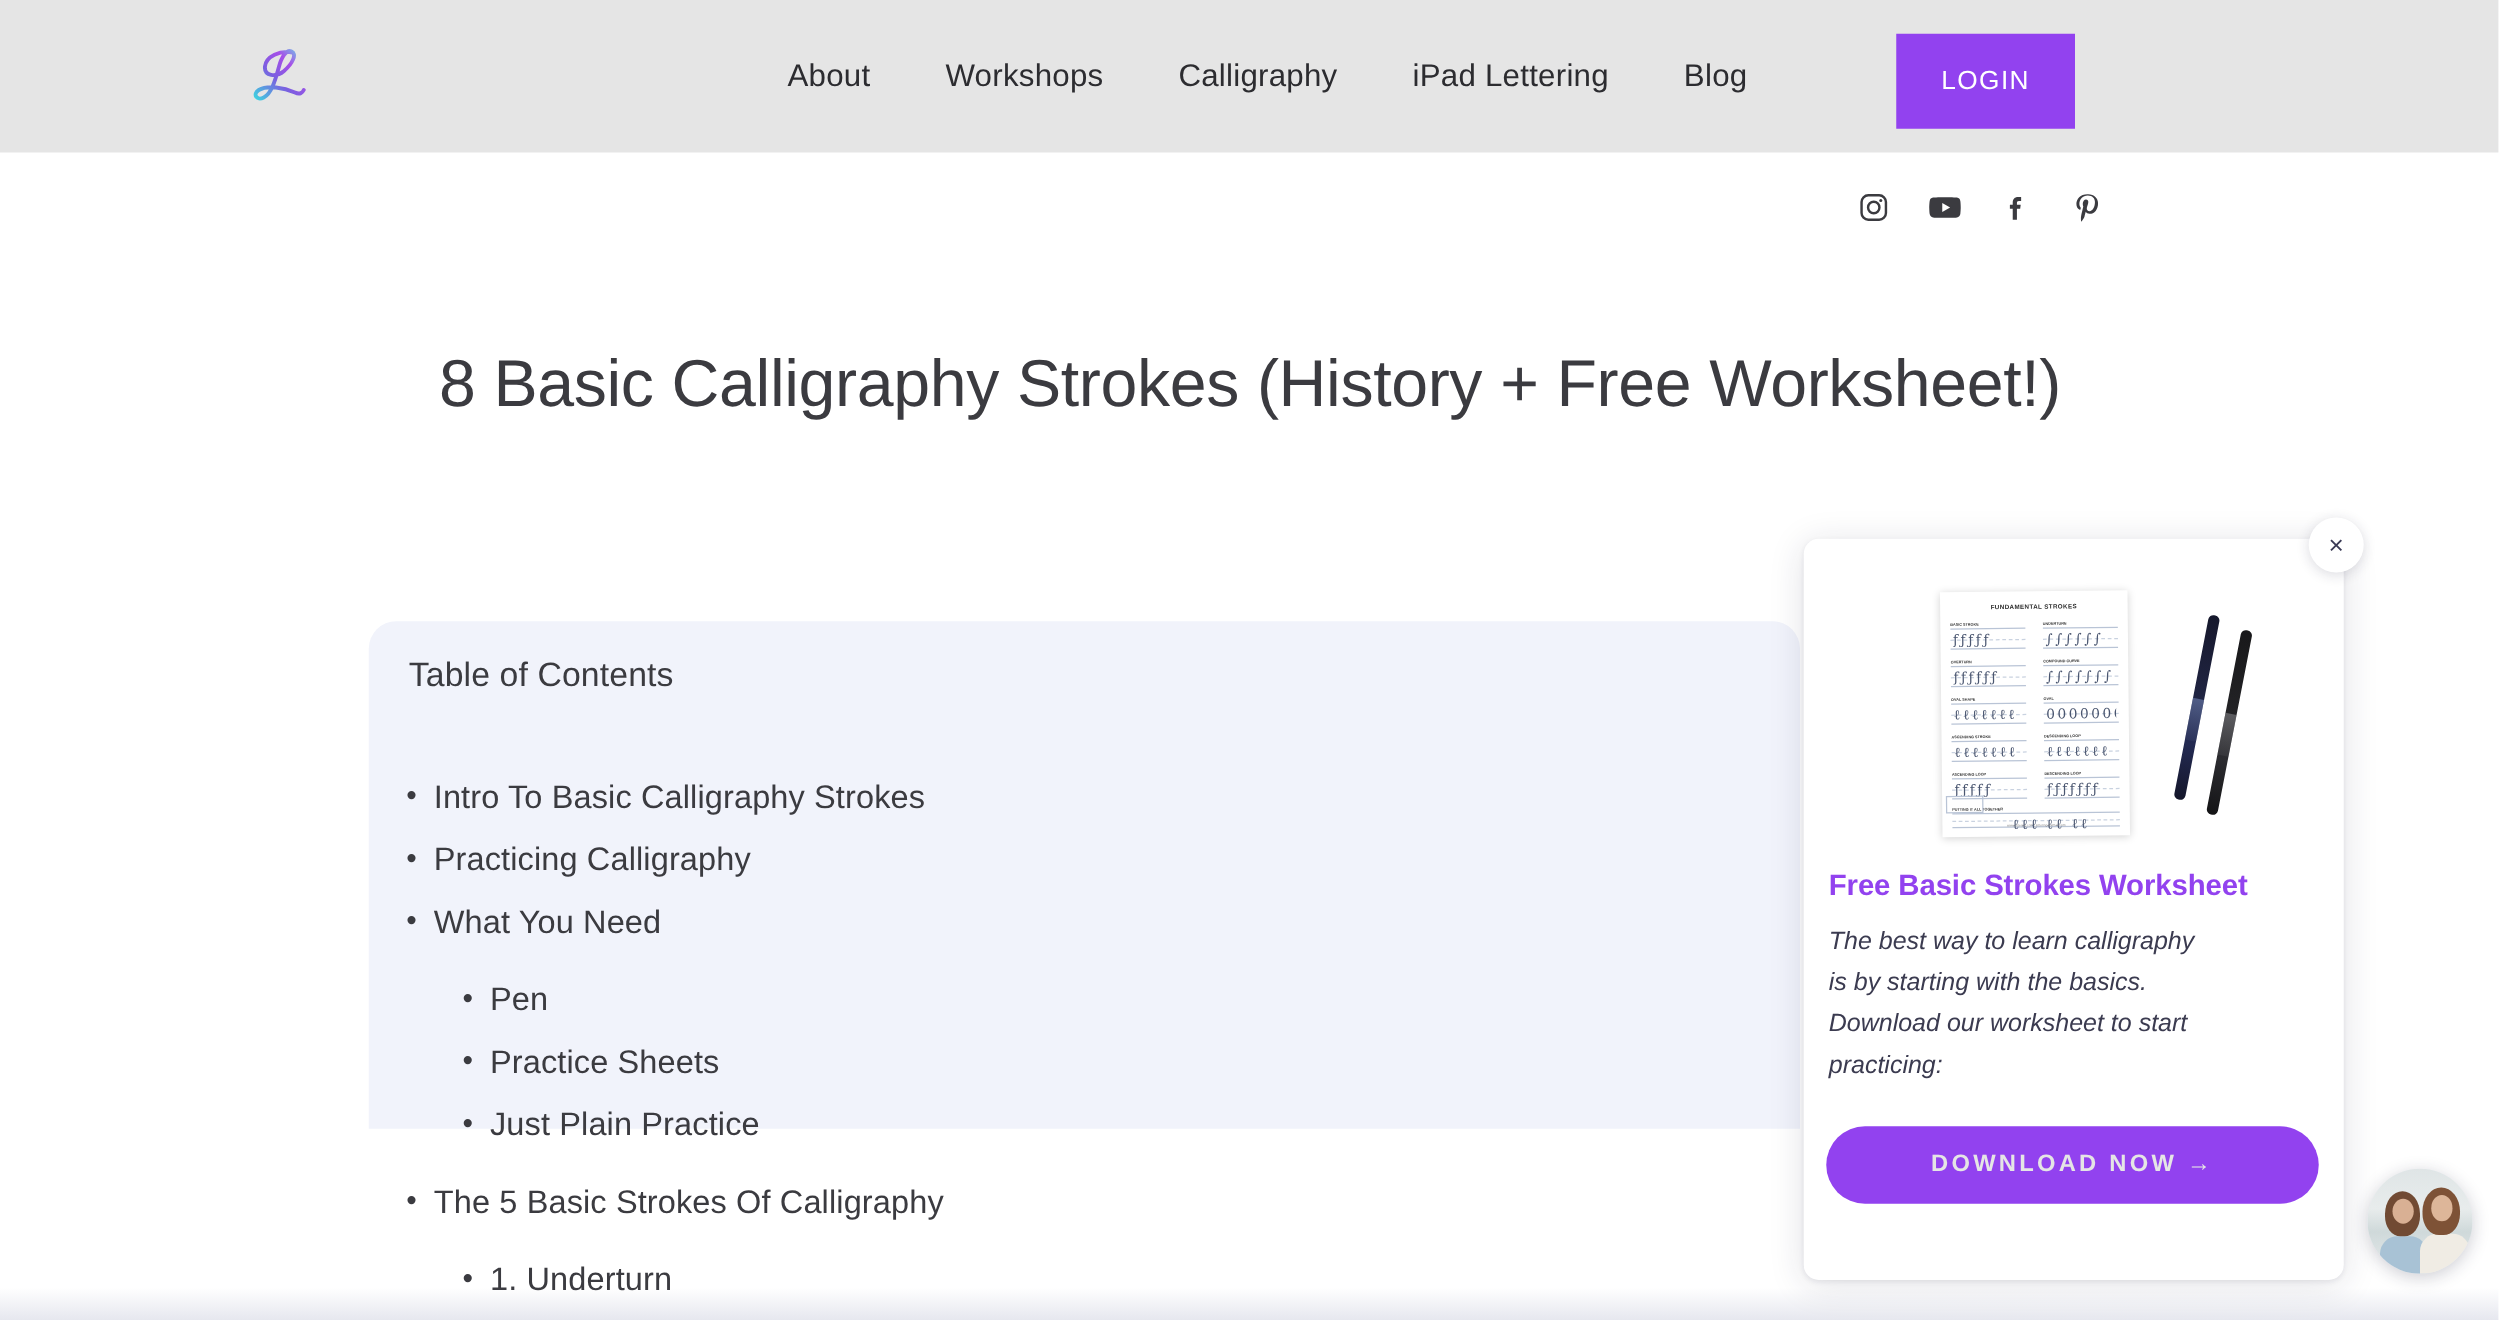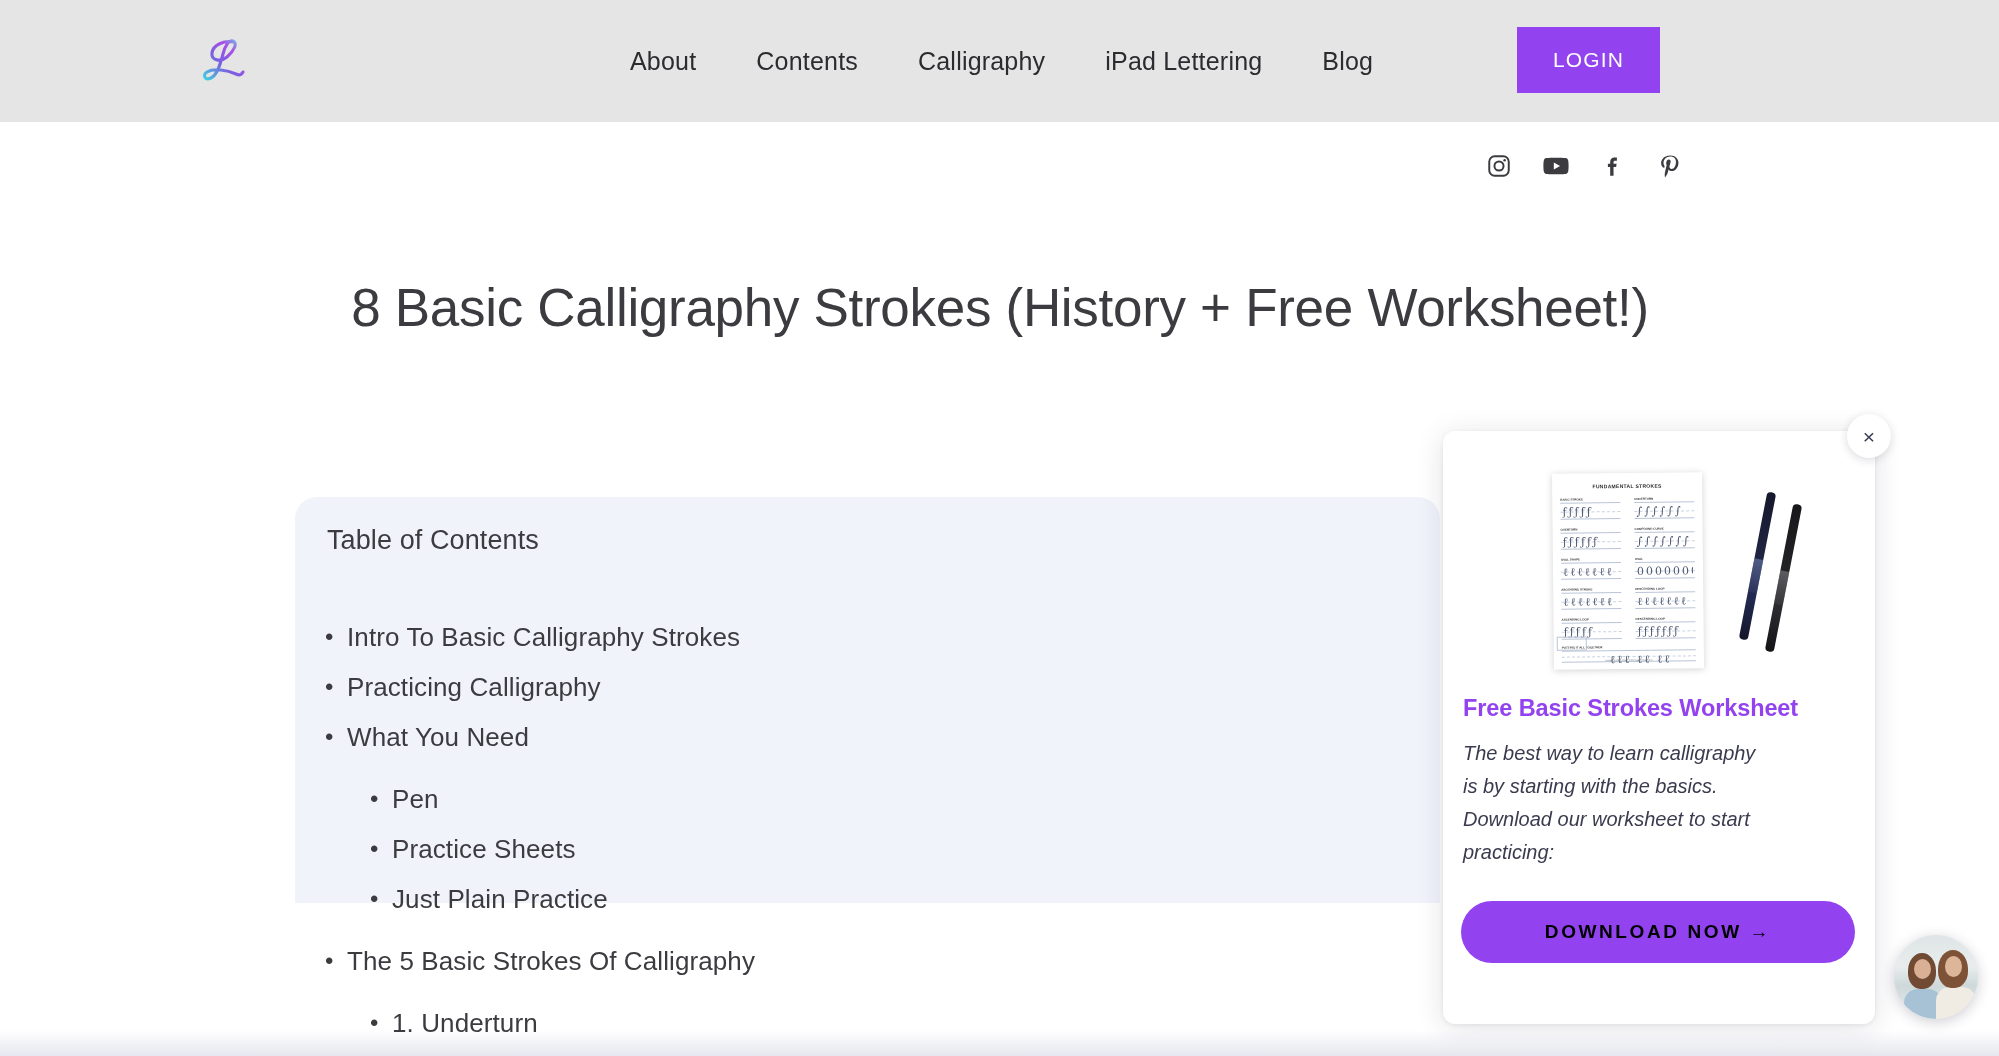--- a/index.html
+++ b/index.html
@@ -59,21 +59,21 @@
     padding: 0 30px;
     cursor: pointer;
     font-weight: 400;
   }
 
   .login-button {
     position: absolute;
     left: 1517px;
     top: 27px;
     width: 143px;
-    height: 66px;
+    height: 76px;
     background: #9242ef;
     color: #ffffff;
     font-size: 21px;
     letter-spacing: 1.1px;
     display: flex;
     align-items: center;
     justify-content: center;
     cursor: pointer;
     border: none;
     font-family: "Liberation Sans", sans-serif;
@@ -318,21 +318,21 @@
     font-style: italic;
   }
   .popup-cta {
     position: absolute;
     left: 18px;
     top: 470px;
     width: 394px;
     height: 62px;
     border-radius: 31px;
     background: #9242ef;
-    color: #000000;
+    color: #e5e5e5;
     font-size: 19px;
     font-weight: bold;
     letter-spacing: 2.6px;
     display: flex;
     align-items: center;
     justify-content: center;
     cursor: pointer;
     border: none;
     font-family: "Liberation Sans", sans-serif;
   }
@@ -430,21 +430,21 @@
             <stop offset="72%" stop-color="#a64fe8"></stop>
             <stop offset="100%" stop-color="#6bd6e6"></stop>
           </linearGradient>
         </defs>
         <path d="M40 12 C30 10, 19 15, 18 23 C17 31, 27 32, 33 27 C40 21, 44 13, 39 11 C35 9.5, 31 16, 29 24 C26 35, 23 45, 17 48 C11 51, 8 45, 13 42 C20 38, 33 40, 42 44 C46 46, 48 44, 49 42" fill="none" stroke="url(#lgrad)" stroke-width="3.1" stroke-linecap="round"></path>
       </svg>
     </div>
 
     <nav class="nav-menu">
       <a class="nav-item">About</a>
-      <a class="nav-item">Contents</a>
+      <a class="nav-item">Workshops</a>
       <a class="nav-item">Calligraphy</a>
       <a class="nav-item">iPad Lettering</a>
       <a class="nav-item">Blog</a>
     </nav>
 
     <button class="login-button">LOGIN</button>
   </header>
 
   <div class="social-row">
 

